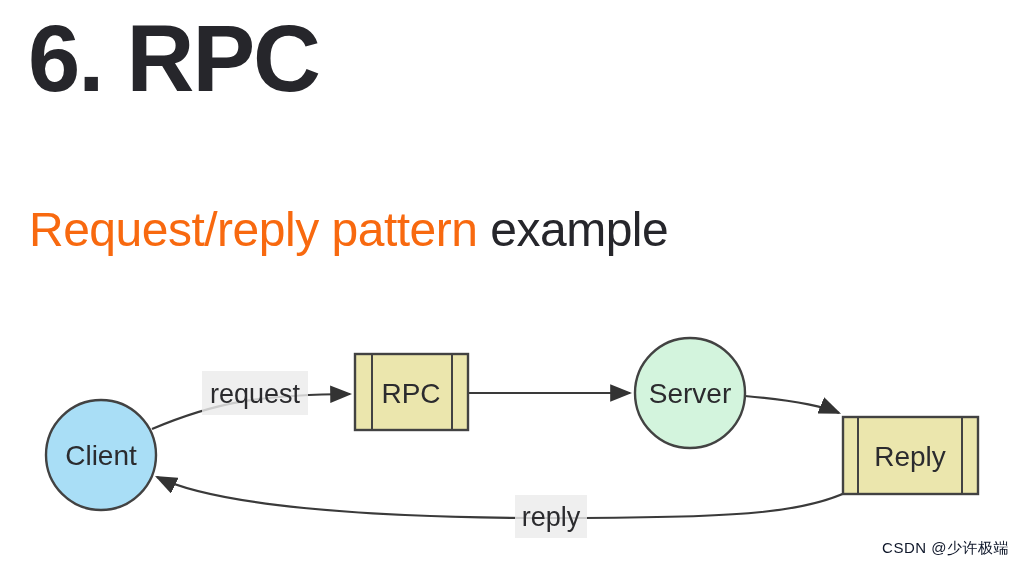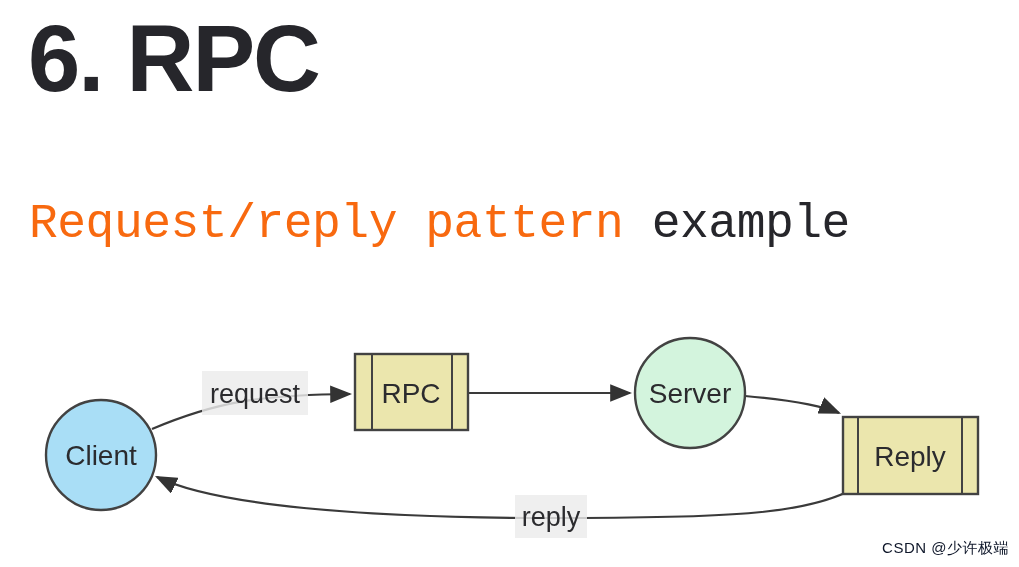--- a/index.html
+++ b/index.html
@@ -21,28 +21,27 @@
     top: 10px;
     font-size: 94px;
     font-weight: 800;
     letter-spacing: -2px;
     line-height: 1.05;
     color: #26262b;
   }
   .page-subtitle {
     position: absolute;
     left: 29px;
-    top: 198px;
+    top: 204px;
     font-size: 48px;
     font-weight: 500;
     letter-spacing: -0.5px;
     line-height: 1.1;
     color: #26262b;
     white-space: nowrap;
-    font-family: Liberation Mono, monospace;
   }
   .page-subtitle .hl { color: #f8690f; }
   .diagram-svg {
     position: absolute;
     left: 0;
     top: 0;
     width: 1019px;
     height: 567px;
   }
   .node-label, .edge-label-text {

